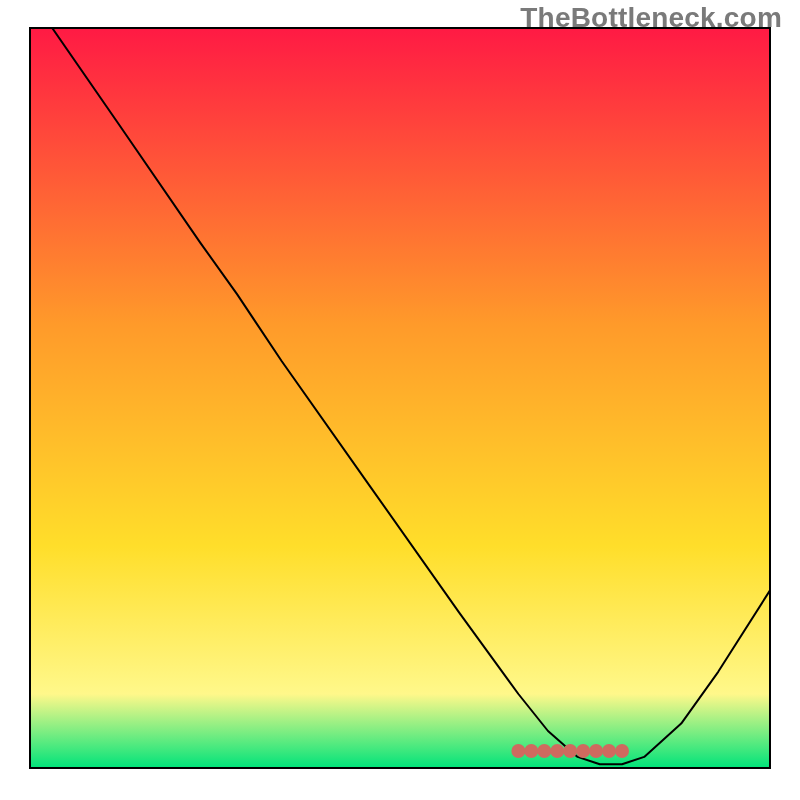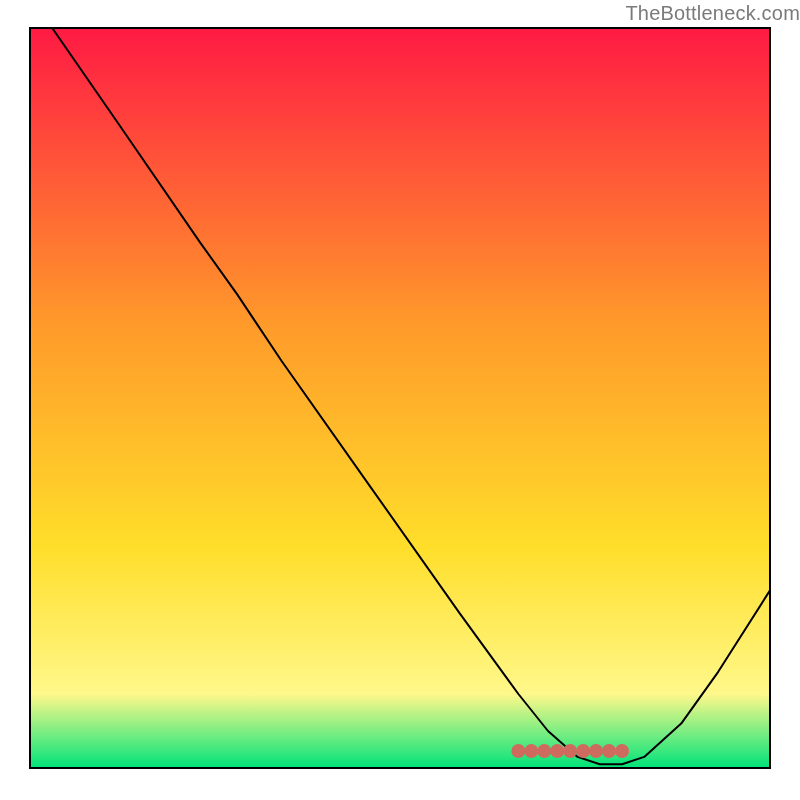--- a/index.html
+++ b/index.html
@@ -12,24 +12,24 @@
     font-family: Arial, Helvetica, sans-serif;
   }
   .chart-container {
     position: relative;
     width: 800px;
     height: 800px;
   }
   .attribution {
     position: absolute;
     top: 2px;
-    right: 0;
-    font-size: 20px;
+    right: 18px;
+    font-size: 28px;
     color: #7a7a7a;
-    font-weight: 400;
+    font-weight: 700;
     letter-spacing: 0.2px;
   }
   svg.chart {
     position: absolute;
     top: 0;
     left: 0;
   }
 </style>
 </head>
 <body>

